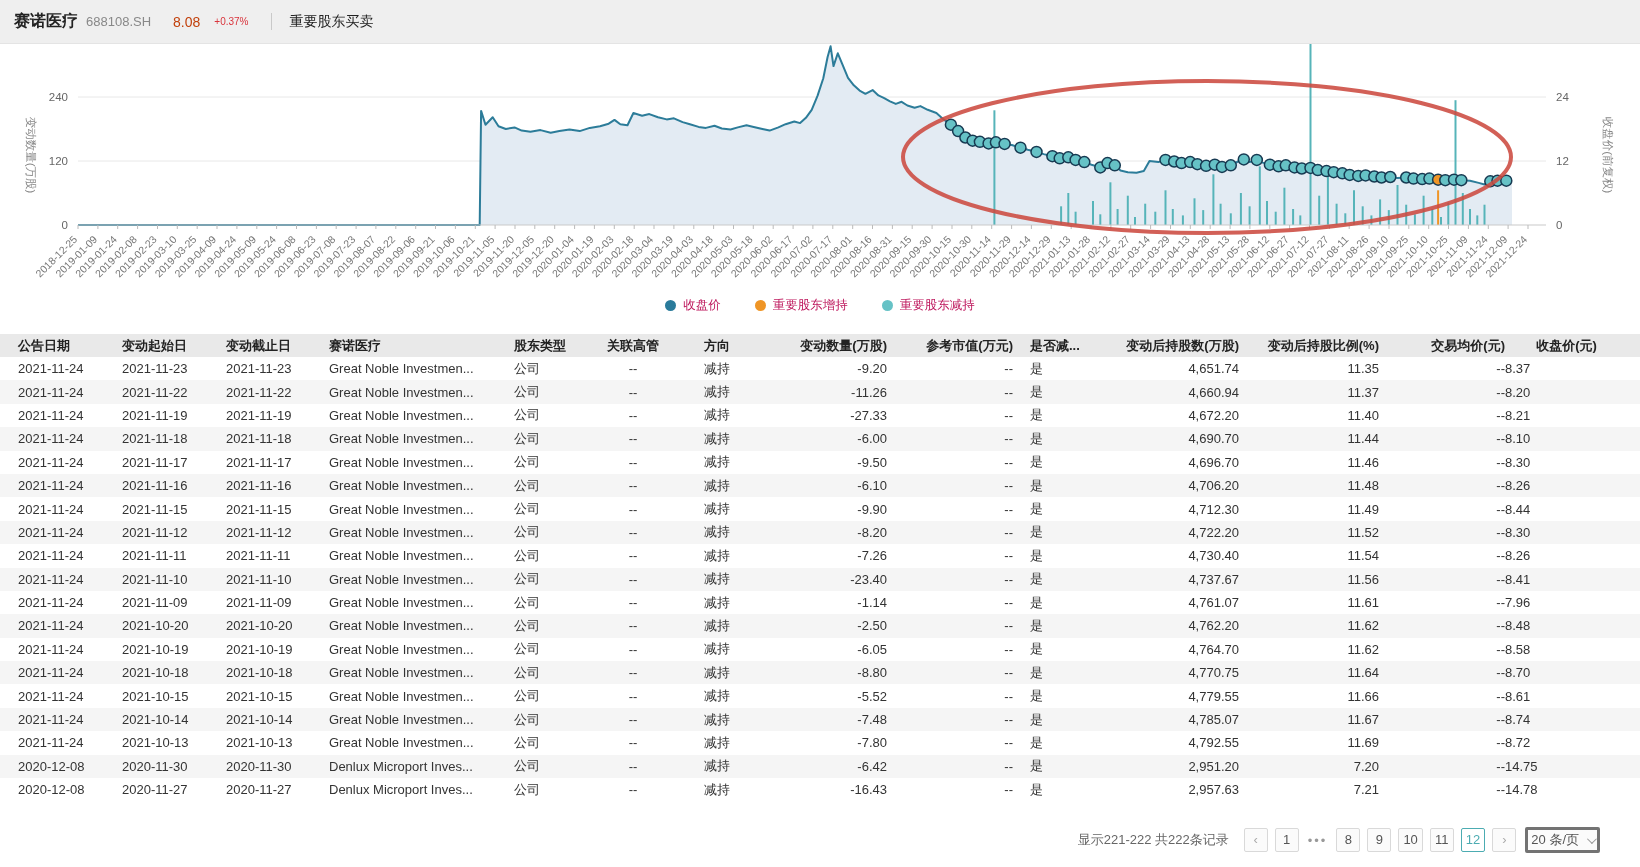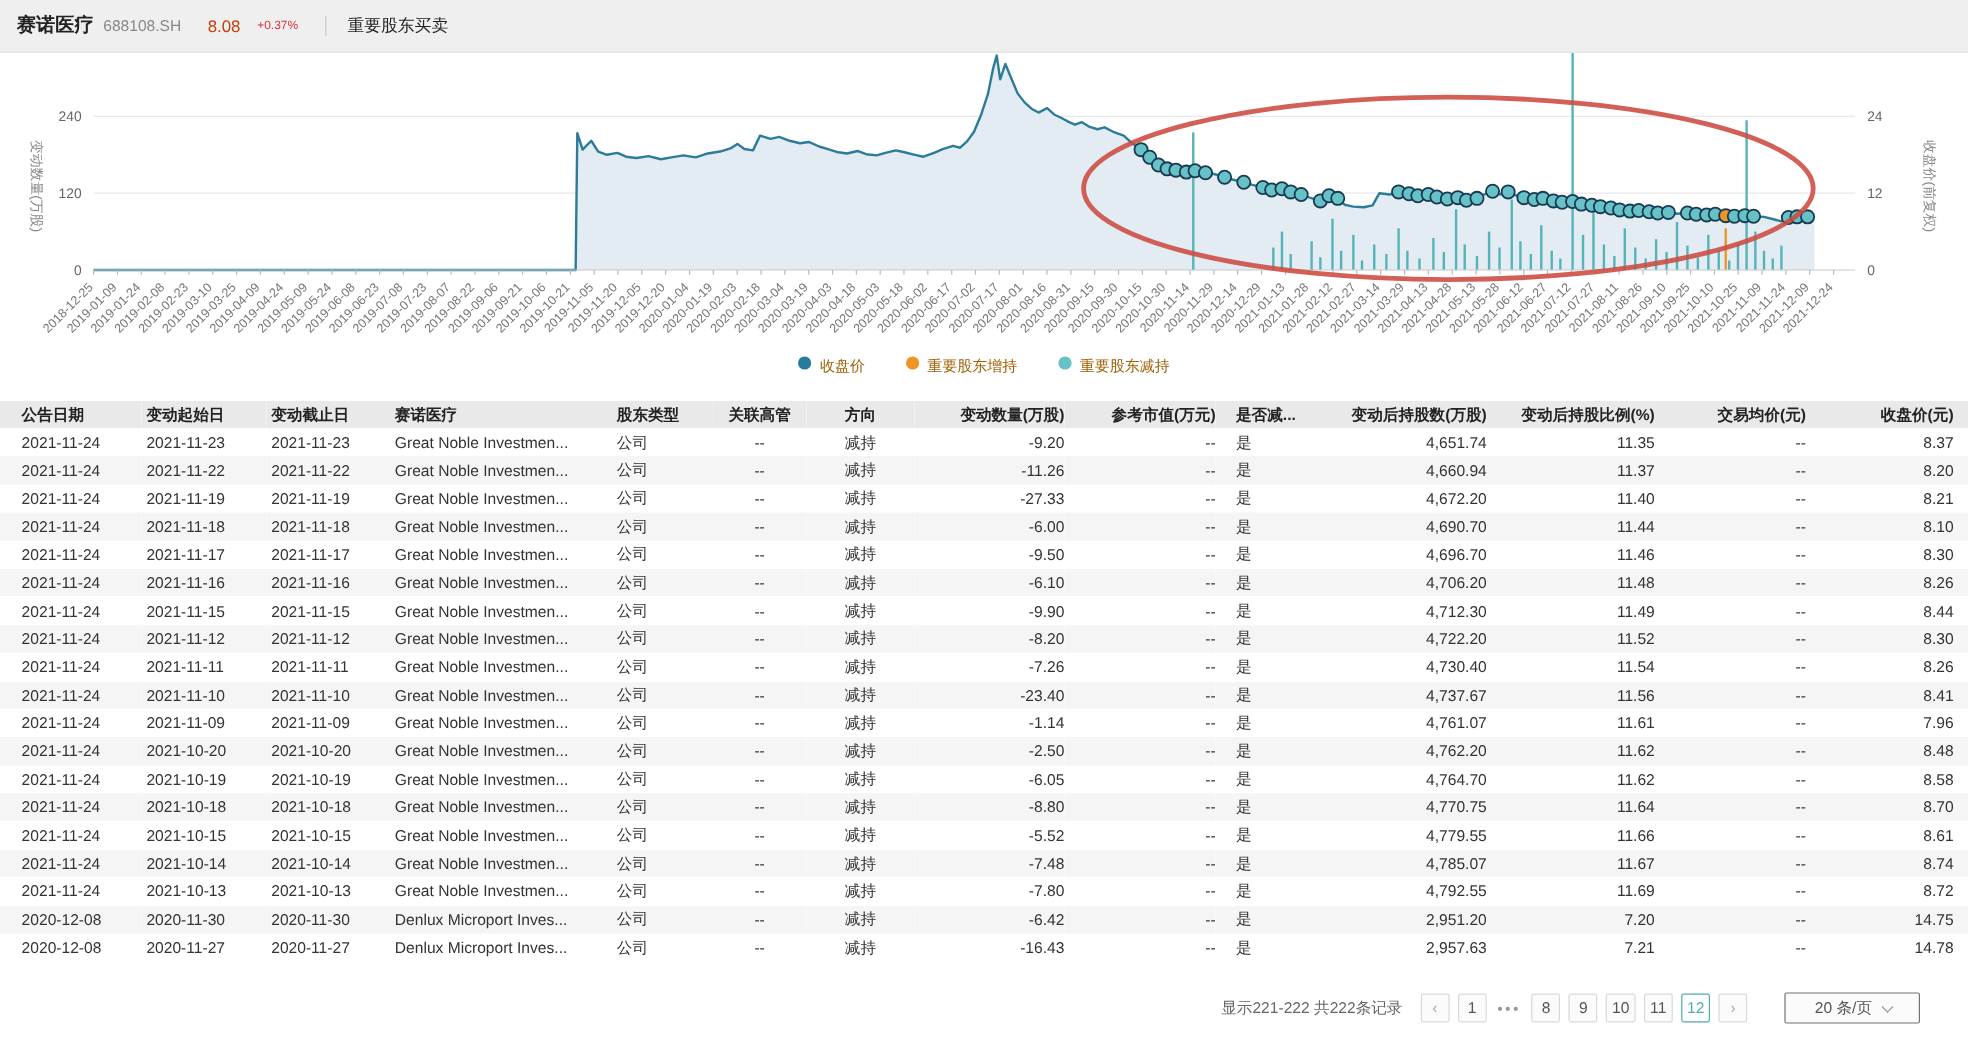--- a/index.html
+++ b/index.html
@@ -14,48 +14,48 @@
   .stock-code { font-size:13px; color:#888; margin-left:8px; }
   .stock-price { font-size:14px; color:#c2410c; margin-left:22px; }
   .stock-change { font-size:10px; color:#d9343c; margin-left:14px; }
   .vdivider { width:1px; height:17px; background:#c9c9c9; margin:0 18px 0 22px; }
   .toptab { font-size:14px; color:#222; cursor:pointer; }
 
   
   #chart { position:absolute; top:0; left:0; z-index:1; }
   .legend { position:absolute; top:297px; left:0; width:1640px; display:flex; justify-content:center;
             gap:34px; z-index:2; }
-  .legend-item { display:flex; gap:7px; font-size:12.5px; color:#a16207; cursor:pointer; }
+  .legend-item { display:flex; align-items:center; gap:7px; font-size:12.5px; color:#be185d; cursor:pointer; }
   .legend-dot { width:11px; height:11px; border-radius:50%; display:inline-block; }
 
   
   table.grid { position:absolute; top:334px; left:0; width:1640px; border-collapse:collapse; table-layout:fixed;
                font-size:13px; z-index:2; }
   table.grid th { height:23px; background:#e9e9e9; font-weight:bold; color:#222; white-space:nowrap; overflow:hidden;margin-left:28px; }
   table.grid td { height:23.4px; color:#333; white-space:nowrap; overflow:hidden; }
   table.grid tr.alt td { background:#f5f5f5; }
   .al { text-align:left; padding-left:4px; }
   .al0 { text-align:left; padding-left:18px; }
   .al9 { text-align:left; padding-left:17px; }
   .ac { text-align:center; }
   .ar { text-align:right; }
-  .ar-last { text-align:right; padding-right:12px; }
+  .ar-last { padding-right:12px; }
   .green { color:#76a683; }
 
   
   .footer { position:absolute; top:824px; left:0; width:1640px; height:32px; display:flex; align-items:center;
             justify-content:flex-end; padding-right:40px; gap:7px; z-index:2; }
   .rec-summary { font-size:13px; color:#666; margin-right:8px; }
   .pg-btn { min-width:24px; height:24px; line-height:22px; text-align:center; font-size:13px; color:#555;
             background:#fbfbfb; border:1px solid #d9d9d9; border-radius:2px; cursor:pointer; padding:0 4px; }
   .pg-btn.nav { color:#aaa; }
   .pg-btn.active { color:#4cacb2; border-color:#4cacb2; background:#fff; }
   .pg-ellipsis { color:#999; font-size:13px; letter-spacing:2px; padding:0 2px; }
   .page-size { height:26px; display:flex; align-items:center; gap:8px; font-size:13px; color:#555;
-               background:#fbfbfb; border:1px solid #737373; border-radius:2px; padding:0 24px; margin-left:24px; cursor:pointer; }
+               background:#fbfbfb; border:3px solid #737373; border-radius:2px; padding:0 3px; margin-left:2px; cursor:pointer; }
   .caret-down { width:7px; height:7px; border-right:1.5px solid #999; border-bottom:1.5px solid #999;
                 transform:rotate(45deg) translateY(-2px); display:inline-block; }
 </style>
 </head>
 <body>
 
 <div class="page">
 
   <header class="topbar">
     <span class="stock-name">赛诺医疗</span>

